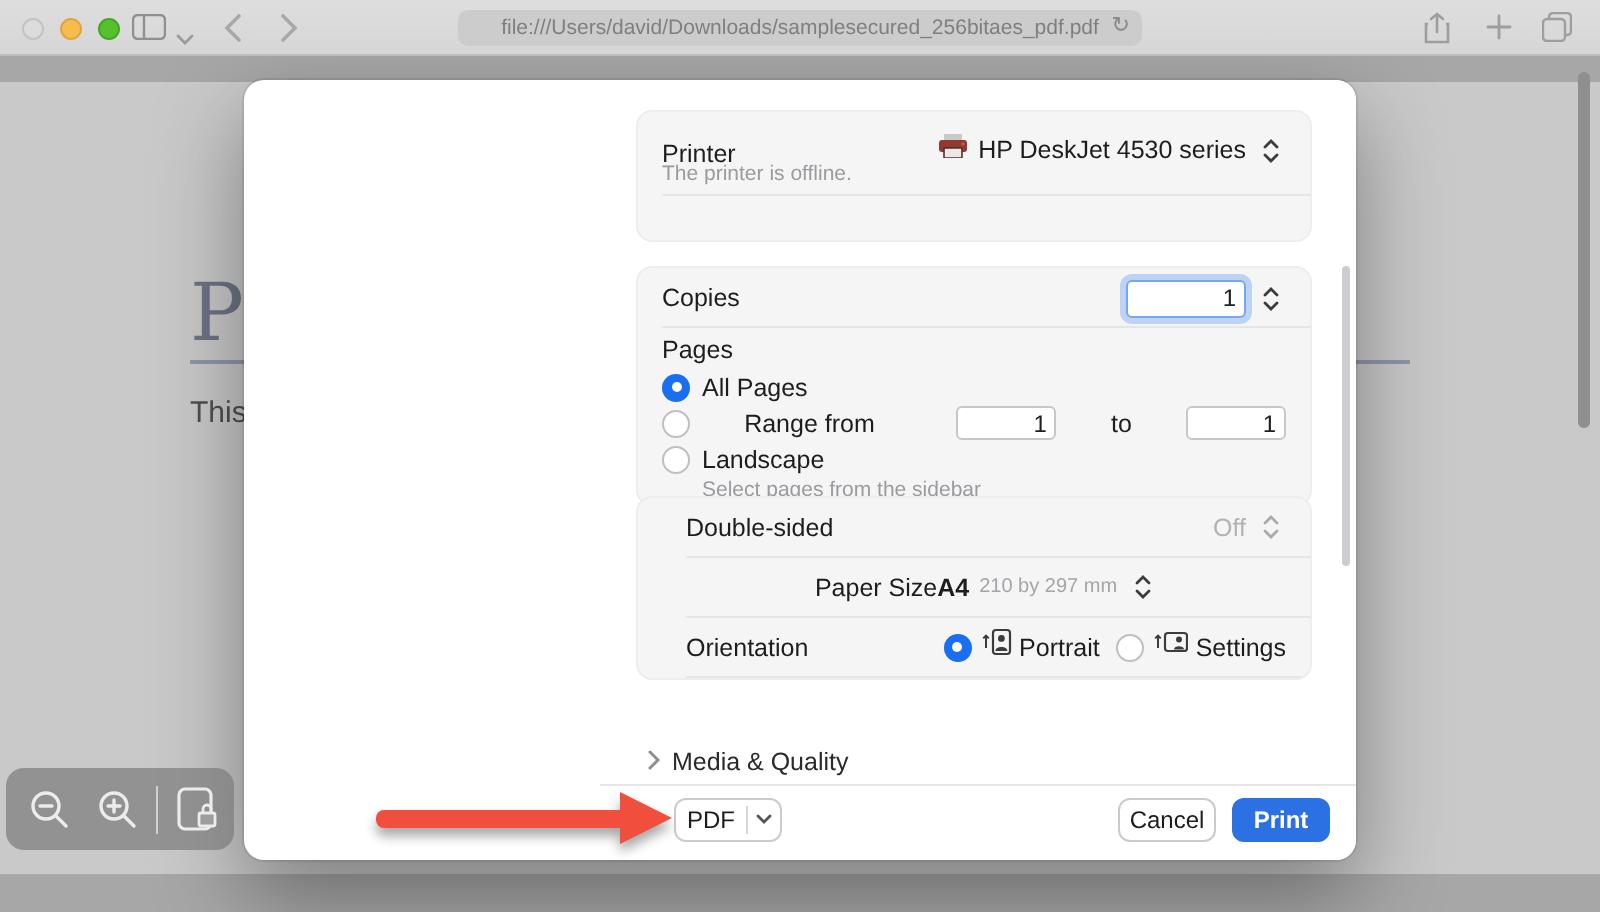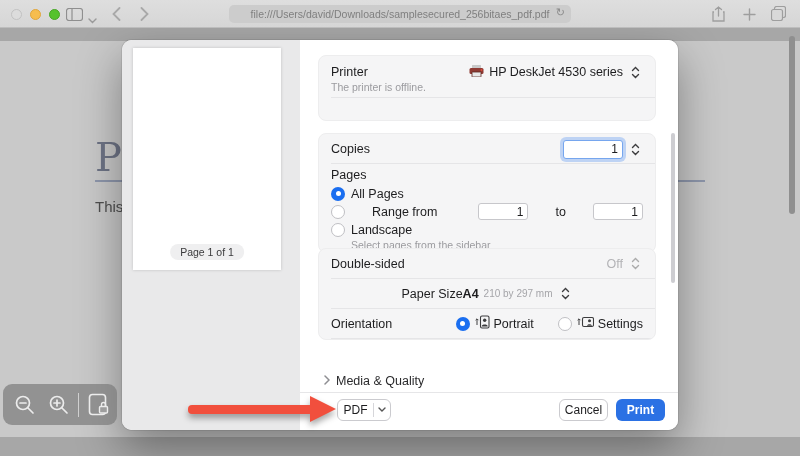--- a/index.html
+++ b/index.html
@@ -47,21 +47,21 @@
   .page-pill { position:absolute; bottom:10px; left:50%; transform:translateX(-50%);
                background:#efeff0; border-radius:9px; padding:2px 10px; font-size:10.5px; color:#3a3a3c;
                white-space:nowrap; }
   .settings-pane { position:absolute; left:178px; right:0; top:0; bottom:0; background:#fff;
                    border-radius:0 10px 10px 0; }
 
   .group { position:absolute; left:18px; width:338px; background:#f5f5f6;
            border:1px solid #ededee; border-radius:8px; overflow:hidden; }
   .g1 { top:15px; height:66px; }
   .g2 { top:93px; height:120px; }
-  .g3 { top:208px; height:92px; }
+  .g3 { top:208px; height:92px;padding-left:12px; }
   .row { display:flex; align-items:center; justify-content:space-between; padding:0 12px; }
   .row .left { font-size:12.5px; color:#1d1d1f; }
   .right { display:flex; align-items:center; gap:5px; }
   .val { font-size:12.5px; color:#1d1d1f; }
   .divider { height:1px; background:#e5e5e7; margin-left:12px; }
   .sub { font-size:10.5px; color:#9b9b9f; padding:0 12px; margin-top:-3px; }
 
   .stepper { width:15px; height:17px; display:flex; flex-direction:column; align-items:center;
              justify-content:center; gap:1px; }
   .stepper.dim { opacity:.4; }
@@ -199,30 +199,25 @@
             <rect x="3.5" y="2.5" width="16" height="20" rx="3" fill="none" stroke="#ececec" stroke-width="1.6"></rect>
             <rect x="13.5" y="14.5" width="8" height="6.5" rx="1" fill="#9d9d9d" stroke="#ececec" stroke-width="1.4"></rect>
             <path d="M15.5 14.5v-2a2 2 0 014 0v2" fill="none" stroke="#ececec" stroke-width="1.4"></path>
           </svg>
       </span>
     </div>
   </div>
 
   <div class="dialog">
 
-    <div class="preview-pane">
-      <div class="preview-page">
-        <div class="page-pill">Page 1 of 1</div>
-      </div>
-    </div>
 
     <div class="settings-pane">
 
       <div class="group g1">
-        <div class="row" style="height:24px; margin-top:4px;">
+        <div class="row" style="height:24px; margin-top:4px;align-items:flex-end;">
           <span class="left">Printer</span>
           <span class="right">
             <span>
               <svg width="15" height="12" viewBox="0 0 15 12">
                   <rect x="3" y="0" width="9" height="3.5" rx="0.5" fill="#c9c9c9"></rect>
                   <rect x="0.5" y="3" width="14" height="6" rx="1.5" fill="#8e3a33"></rect>
                   <rect x="3" y="7" width="9" height="5" rx="0.5" fill="#e8e8e8" stroke="#5a2722" stroke-width="0.8"></rect>
                   <circle cx="12.5" cy="5" r="0.9" fill="#e04b3c"></circle>
                 </svg>
             </span>
@@ -295,21 +290,21 @@
               <svg width="9" height="13" viewBox="0 0 9 13">
                   <path d="M1.5 4.5L4.5 1.5L7.5 4.5" fill="none" stroke="#3c3c3e" stroke-width="1.4" stroke-linecap="round"></path>
                   <path d="M1.5 8.5L4.5 11.5L7.5 8.5" fill="none" stroke="#3c3c3e" stroke-width="1.4" stroke-linecap="round"></path>
                 </svg>
             </span>
           </span>
         </div>
         <div class="divider"></div>
         <div class="row" style="height:29px;">
           <span class="left">Orientation</span>
-          <span class="right" style="gap:24px;align-items:center;">
+          <span class="right" style="gap:8px;align-items:center;">
             <span class="ori-opt">
               <span class="radio on"></span>
               <span>
                 <svg width="16" height="14" viewBox="0 0 16 14">
                     <path d="M3 10V4M1.6 5.2L3 3.8l1.4 1.4" fill="none" stroke="#3c3c3e" stroke-width="1"></path>
                     <rect x="6.5" y="1" width="8.5" height="12" rx="1.5" fill="none" stroke="#3c3c3e" stroke-width="1.1"></rect>
                     <circle cx="10.7" cy="5.2" r="1.7" fill="#3c3c3e"></circle>
                     <path d="M7.7 11.5c0-2.6 6-2.6 6 0z" fill="#3c3c3e"></path>
                   </svg>
               </span>

